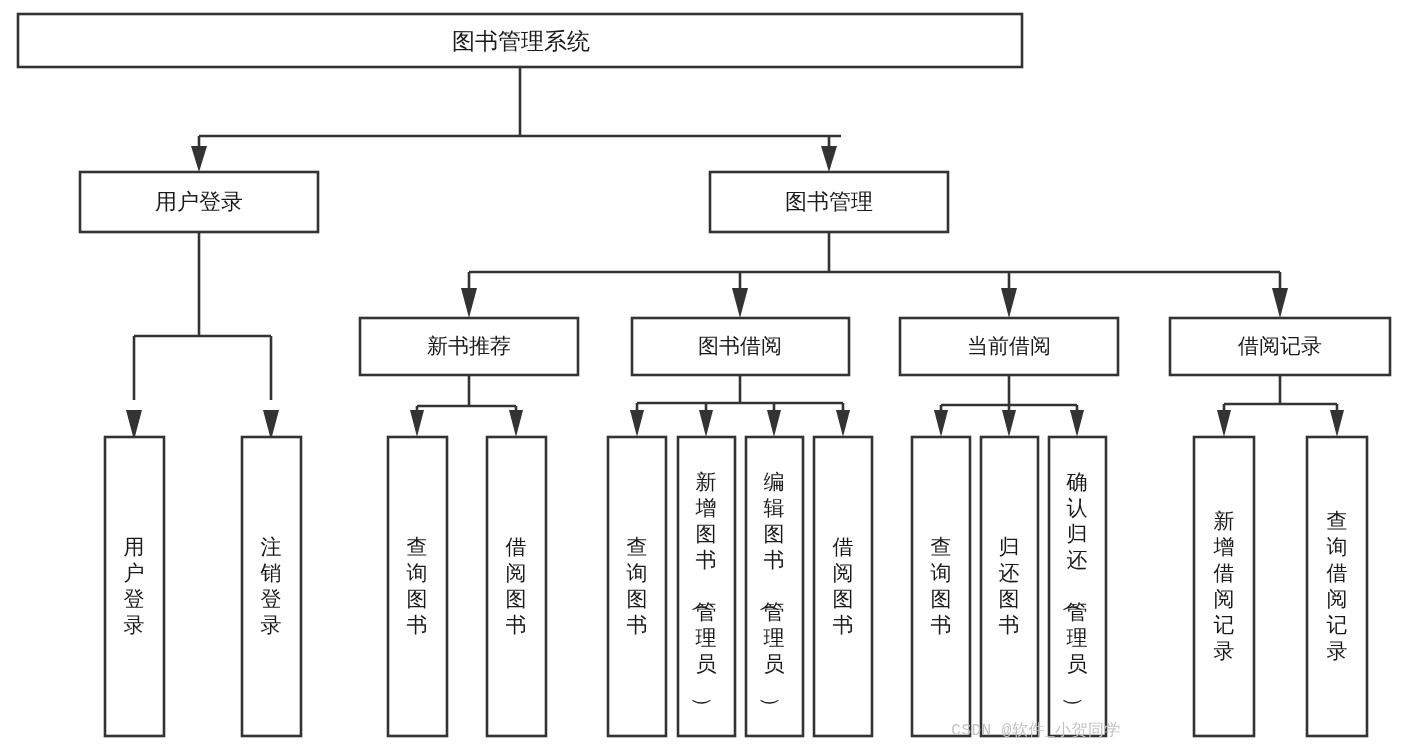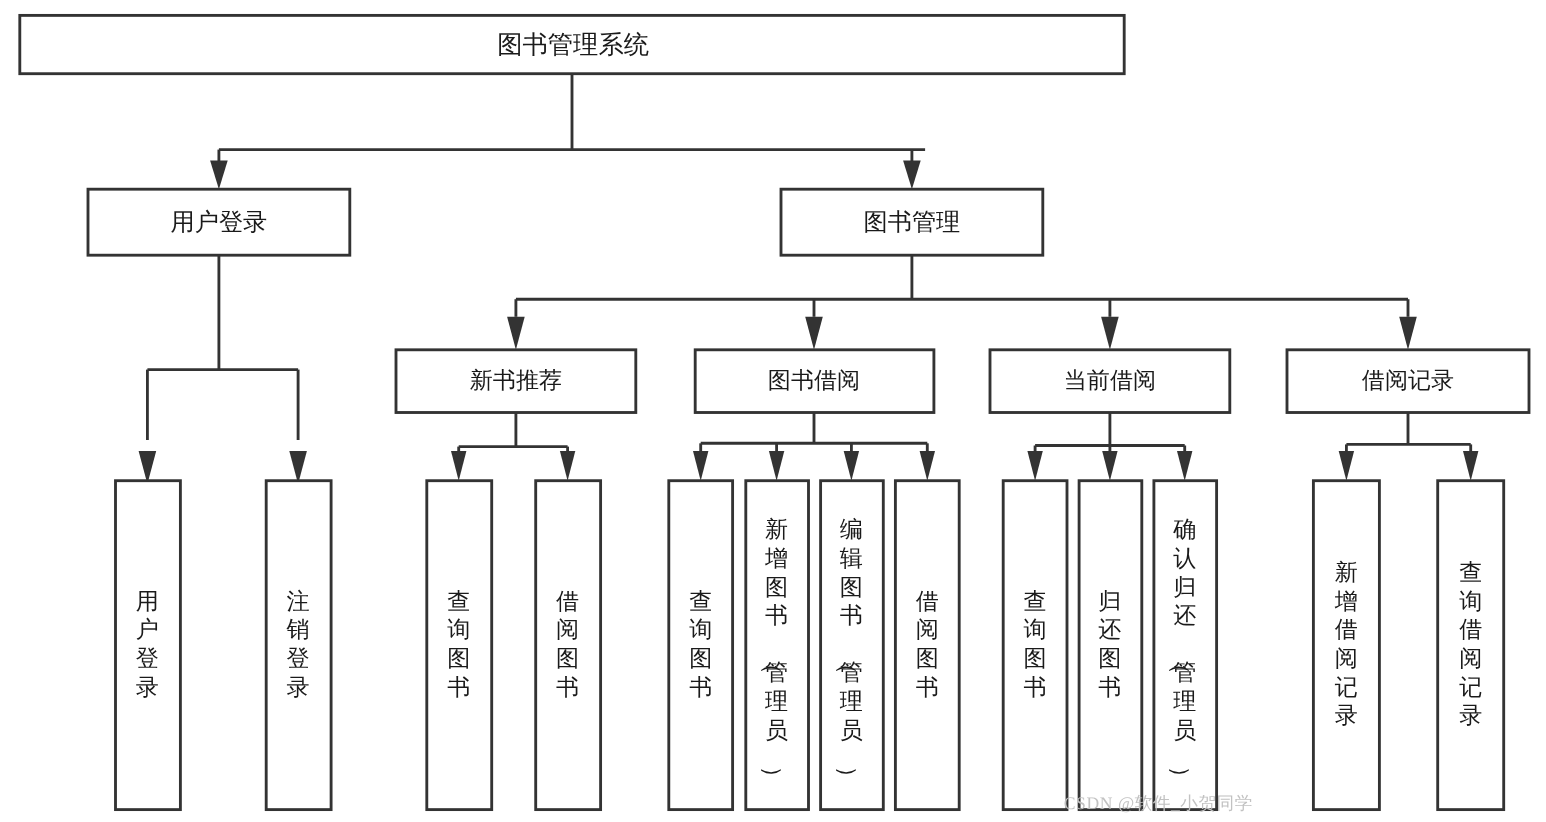--- a/index.html
+++ b/index.html
@@ -11,21 +11,20 @@
     width: 1405px;
     height: 747px;
     font-family: "DejaVu Sans", "Liberation Sans", sans-serif;
     overflow: hidden;
   }
   #diagram-root {
     position: relative;
     width: 1129px;
     height: 747px;
     background: #ffffff;
-    padding-left: 18px;
   }
   svg#tree-svg {
     position: absolute;
     left: 0;
     top: 0;
     width: 1405px;
     height: 747px;
     display: block;
   }
   .node-box {
@@ -57,21 +56,21 @@
   .arrow-head {
     fill: #333333;
     stroke: none;
   }
   .watermark {
     position: absolute;
     right: 8px;
     bottom: 6px;
     color: #c2c2c2;
     font-size: 16px;
-    font-family: Liberation Serif, serif;
+    font-family: Liberation Mono, monospace;
     white-space: nowrap;
     letter-spacing: 0.5px;
     pointer-events: none;
   }
 </style>
 </head>
 <body>
 
 <div id="diagram-root">
 

